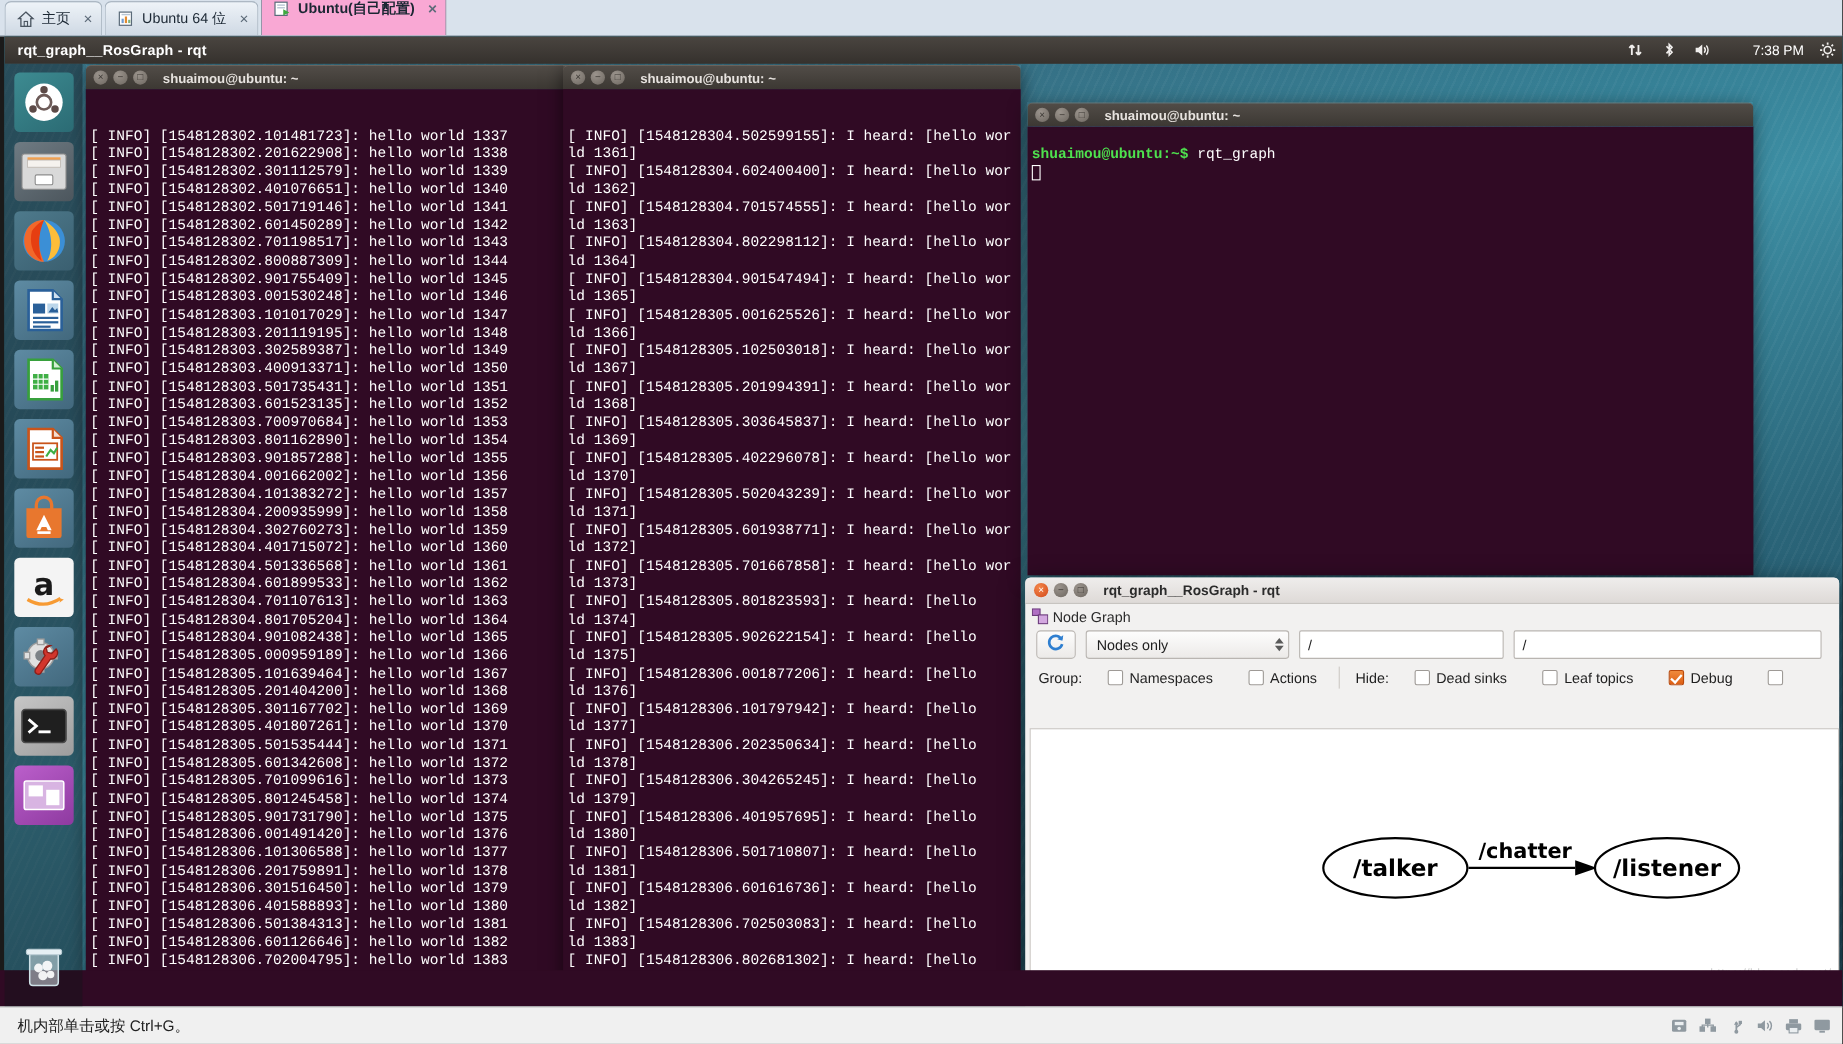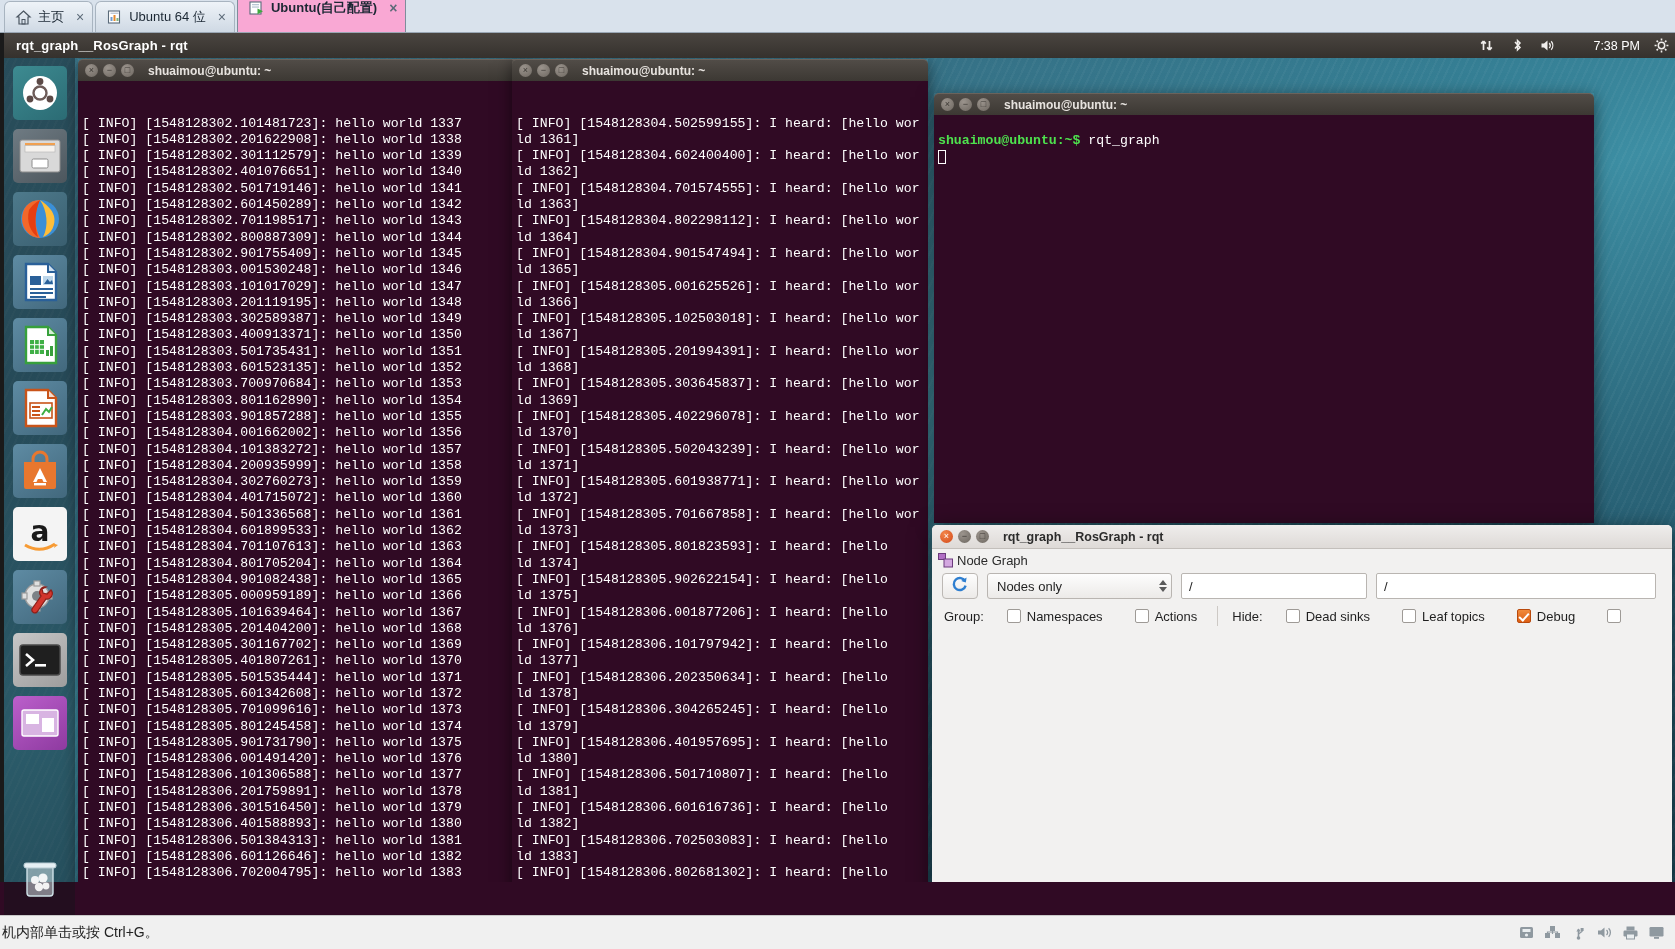--- a/index.html
+++ b/index.html
@@ -176,21 +176,21 @@
   .watermark {
     position:absolute; right:6px; bottom:18px; font-size:11px; color:#cfcfcf;
     letter-spacing:.4px;
   }
 
   
   .statusbar {
     position:absolute; left:0; top:915px; width:1675px; height:34px;
     background:#f0f0f0; border-top:1px solid #c8c8c8;
     display:flex; align-items:center;
-    font-size:14px; color:#222; padding-left:2px;
+    font-size:14px; color:#222; padding-left:16px;
   }
   .status-right { margin-left:auto; display:flex; align-items:center; gap:9px; padding-right:10px; }
   .sbicon { width:17px; height:15px; display:block; opacity:.85; }
   .desk-bottomstrip {
     position:absolute; left:0; top:882px; width:1675px; height:33px;
     background:#300a24;
   }
 </style>
 </head>
 <body>
@@ -514,20 +514,34 @@
         <label class="cbx">
           <span class="box on"></span>
           <span>Debug</span>
         </label>
         <label class="cbx">
           <span class="box"></span>
           <span></span>
         </label>
       </div>
 
+      <div class="rqt-canvas">
+        <svg width="736" height="248" style="position:absolute;left:0;top:0;">
+          <line x1="398" y1="126" x2="495" y2="126" stroke="#000" stroke-width="2"></line>
+          <path d="M495 119 L515 126 L495 133 Z" fill="#000"></path>
+        </svg>
+        <div class="node-ell" style="left:265px; top:98px; width:133px; height:56px;">
+          <span>/talker</span>
+        </div>
+        <div class="node-ell" style="left:512px; top:98px; width:133px; height:56px;">
+          <span>/listener</span>
+        </div>
+        <span class="edge-label" style="left:407px; top:100px;">/chatter</span>
+        <span class="watermark">https://blog.csdn.net/</span>
+      </div>
     </div>
 
   </div>
 
   <div class="desk-bottomstrip"></div>
 
   <div class="statusbar">
     <span>机内部单击或按 Ctrl+G。</span>
     <div class="status-right">
       <span>

